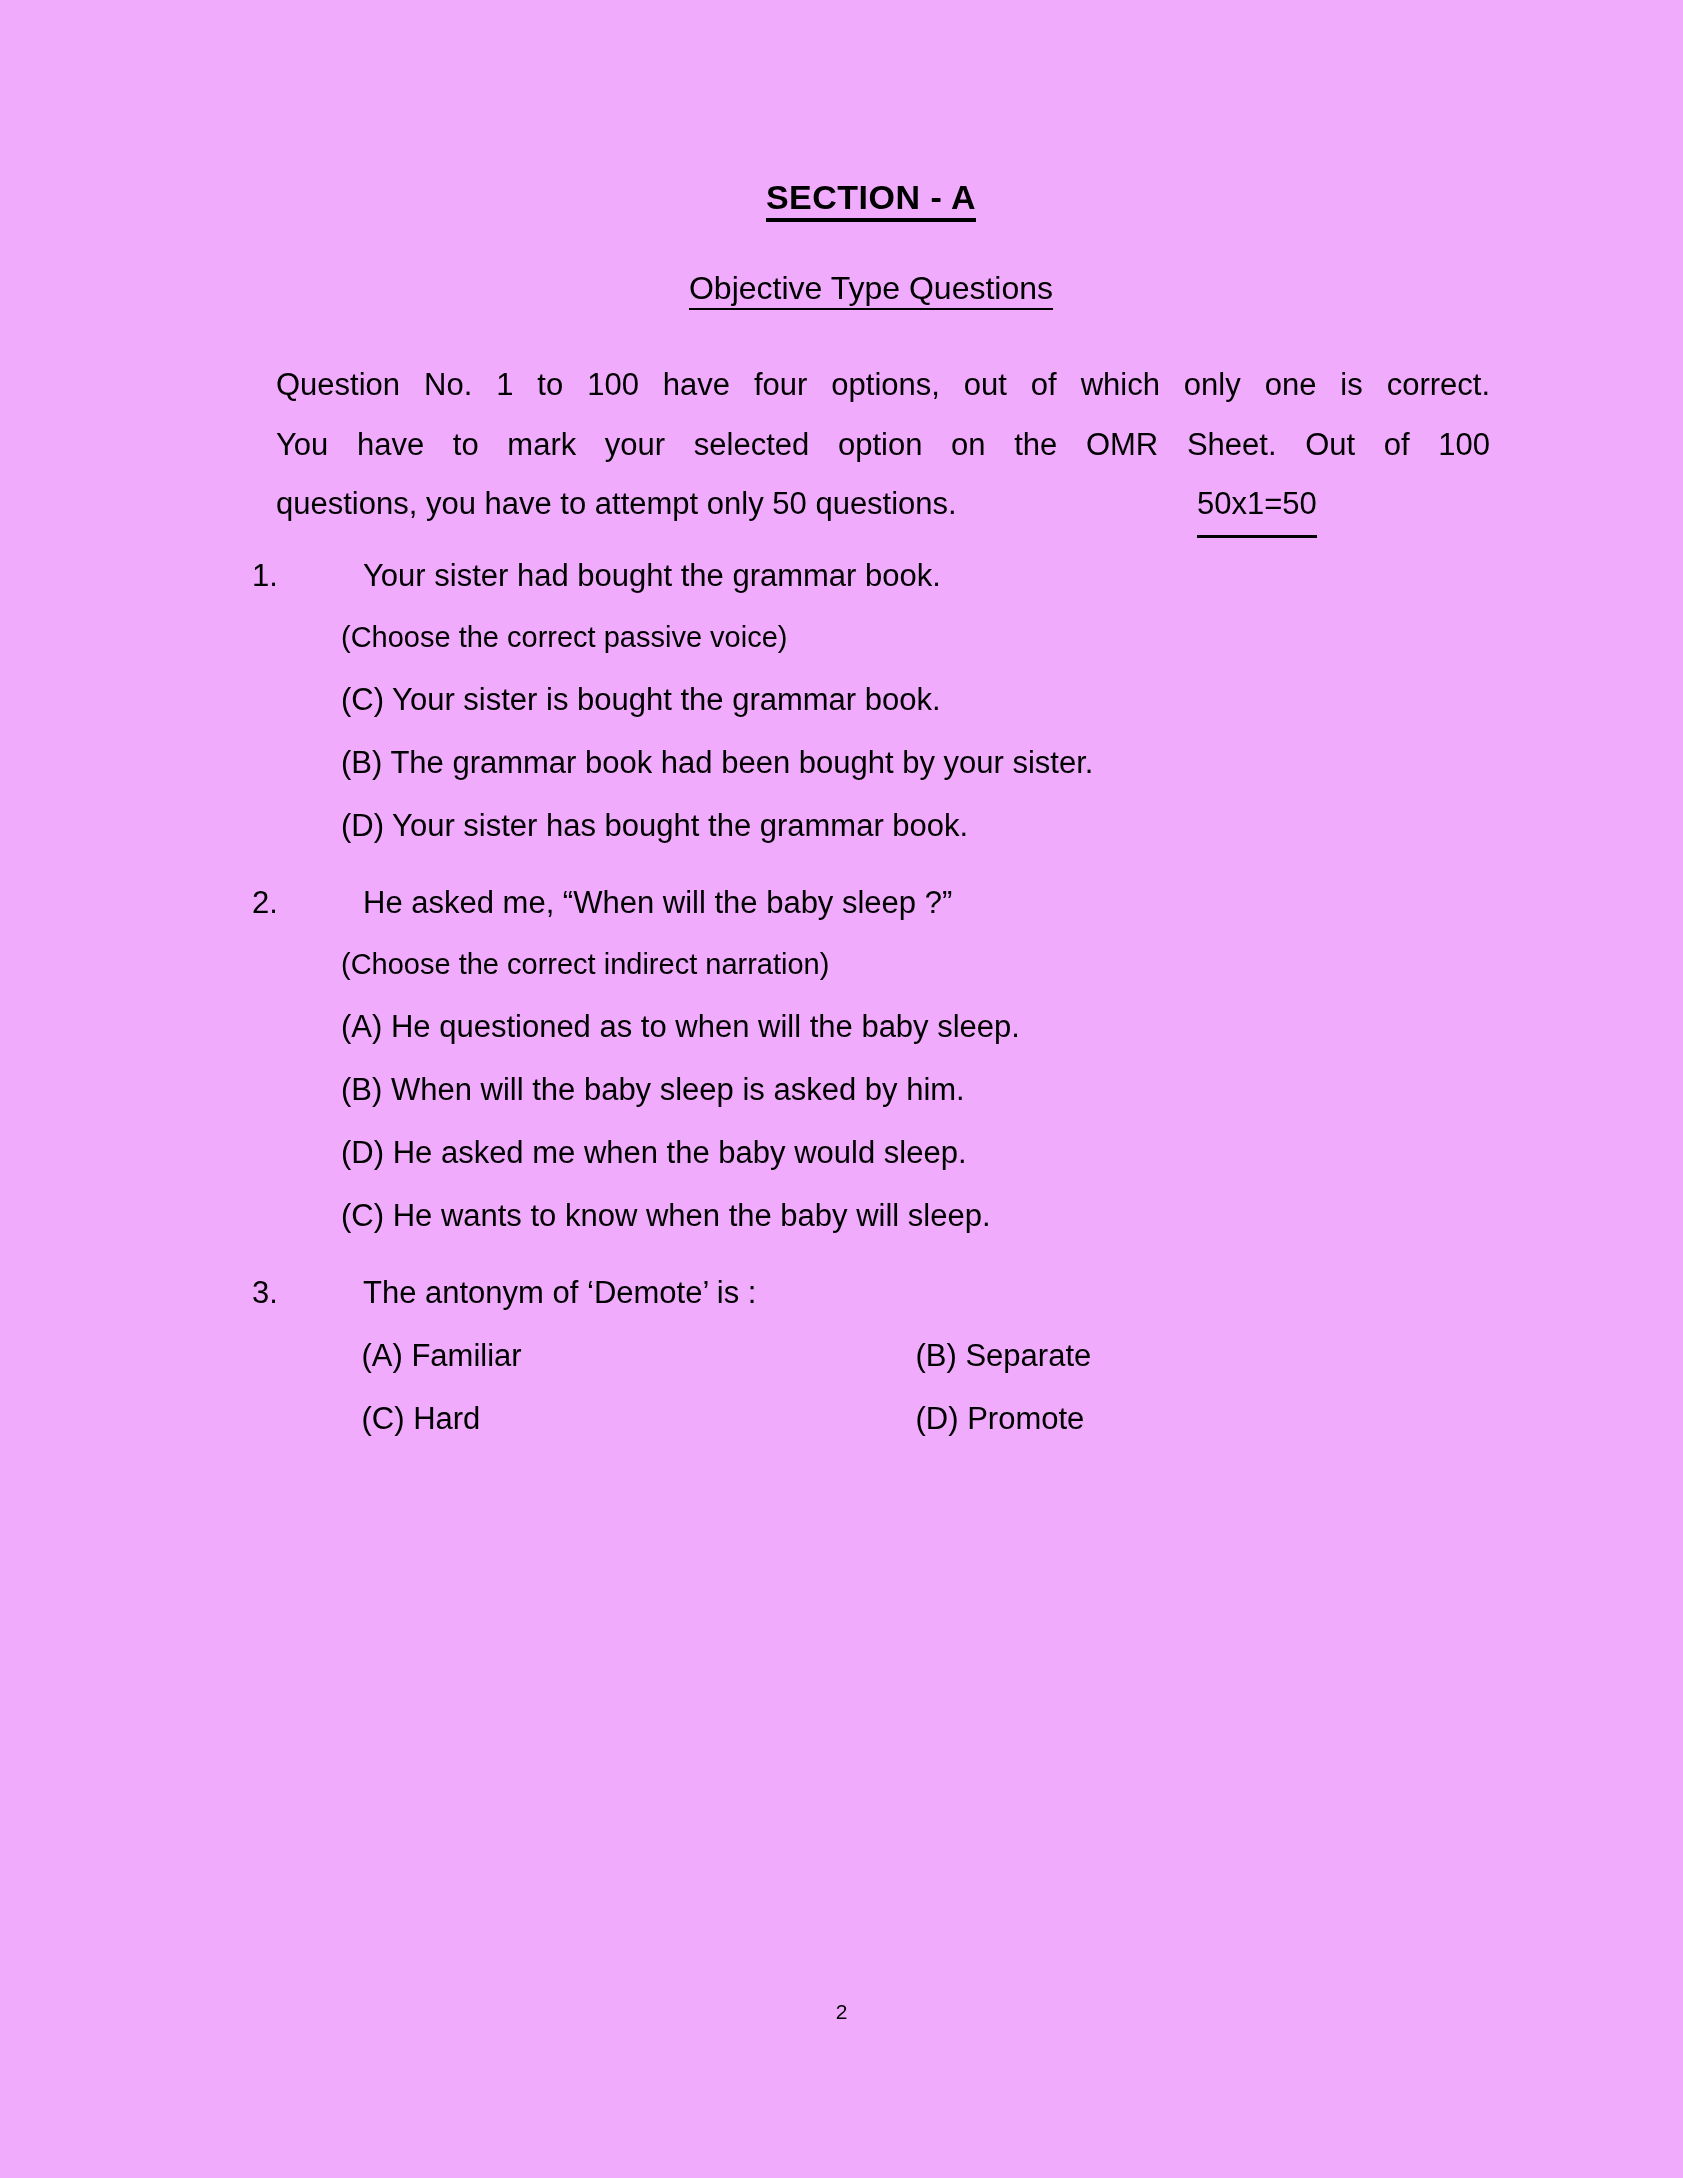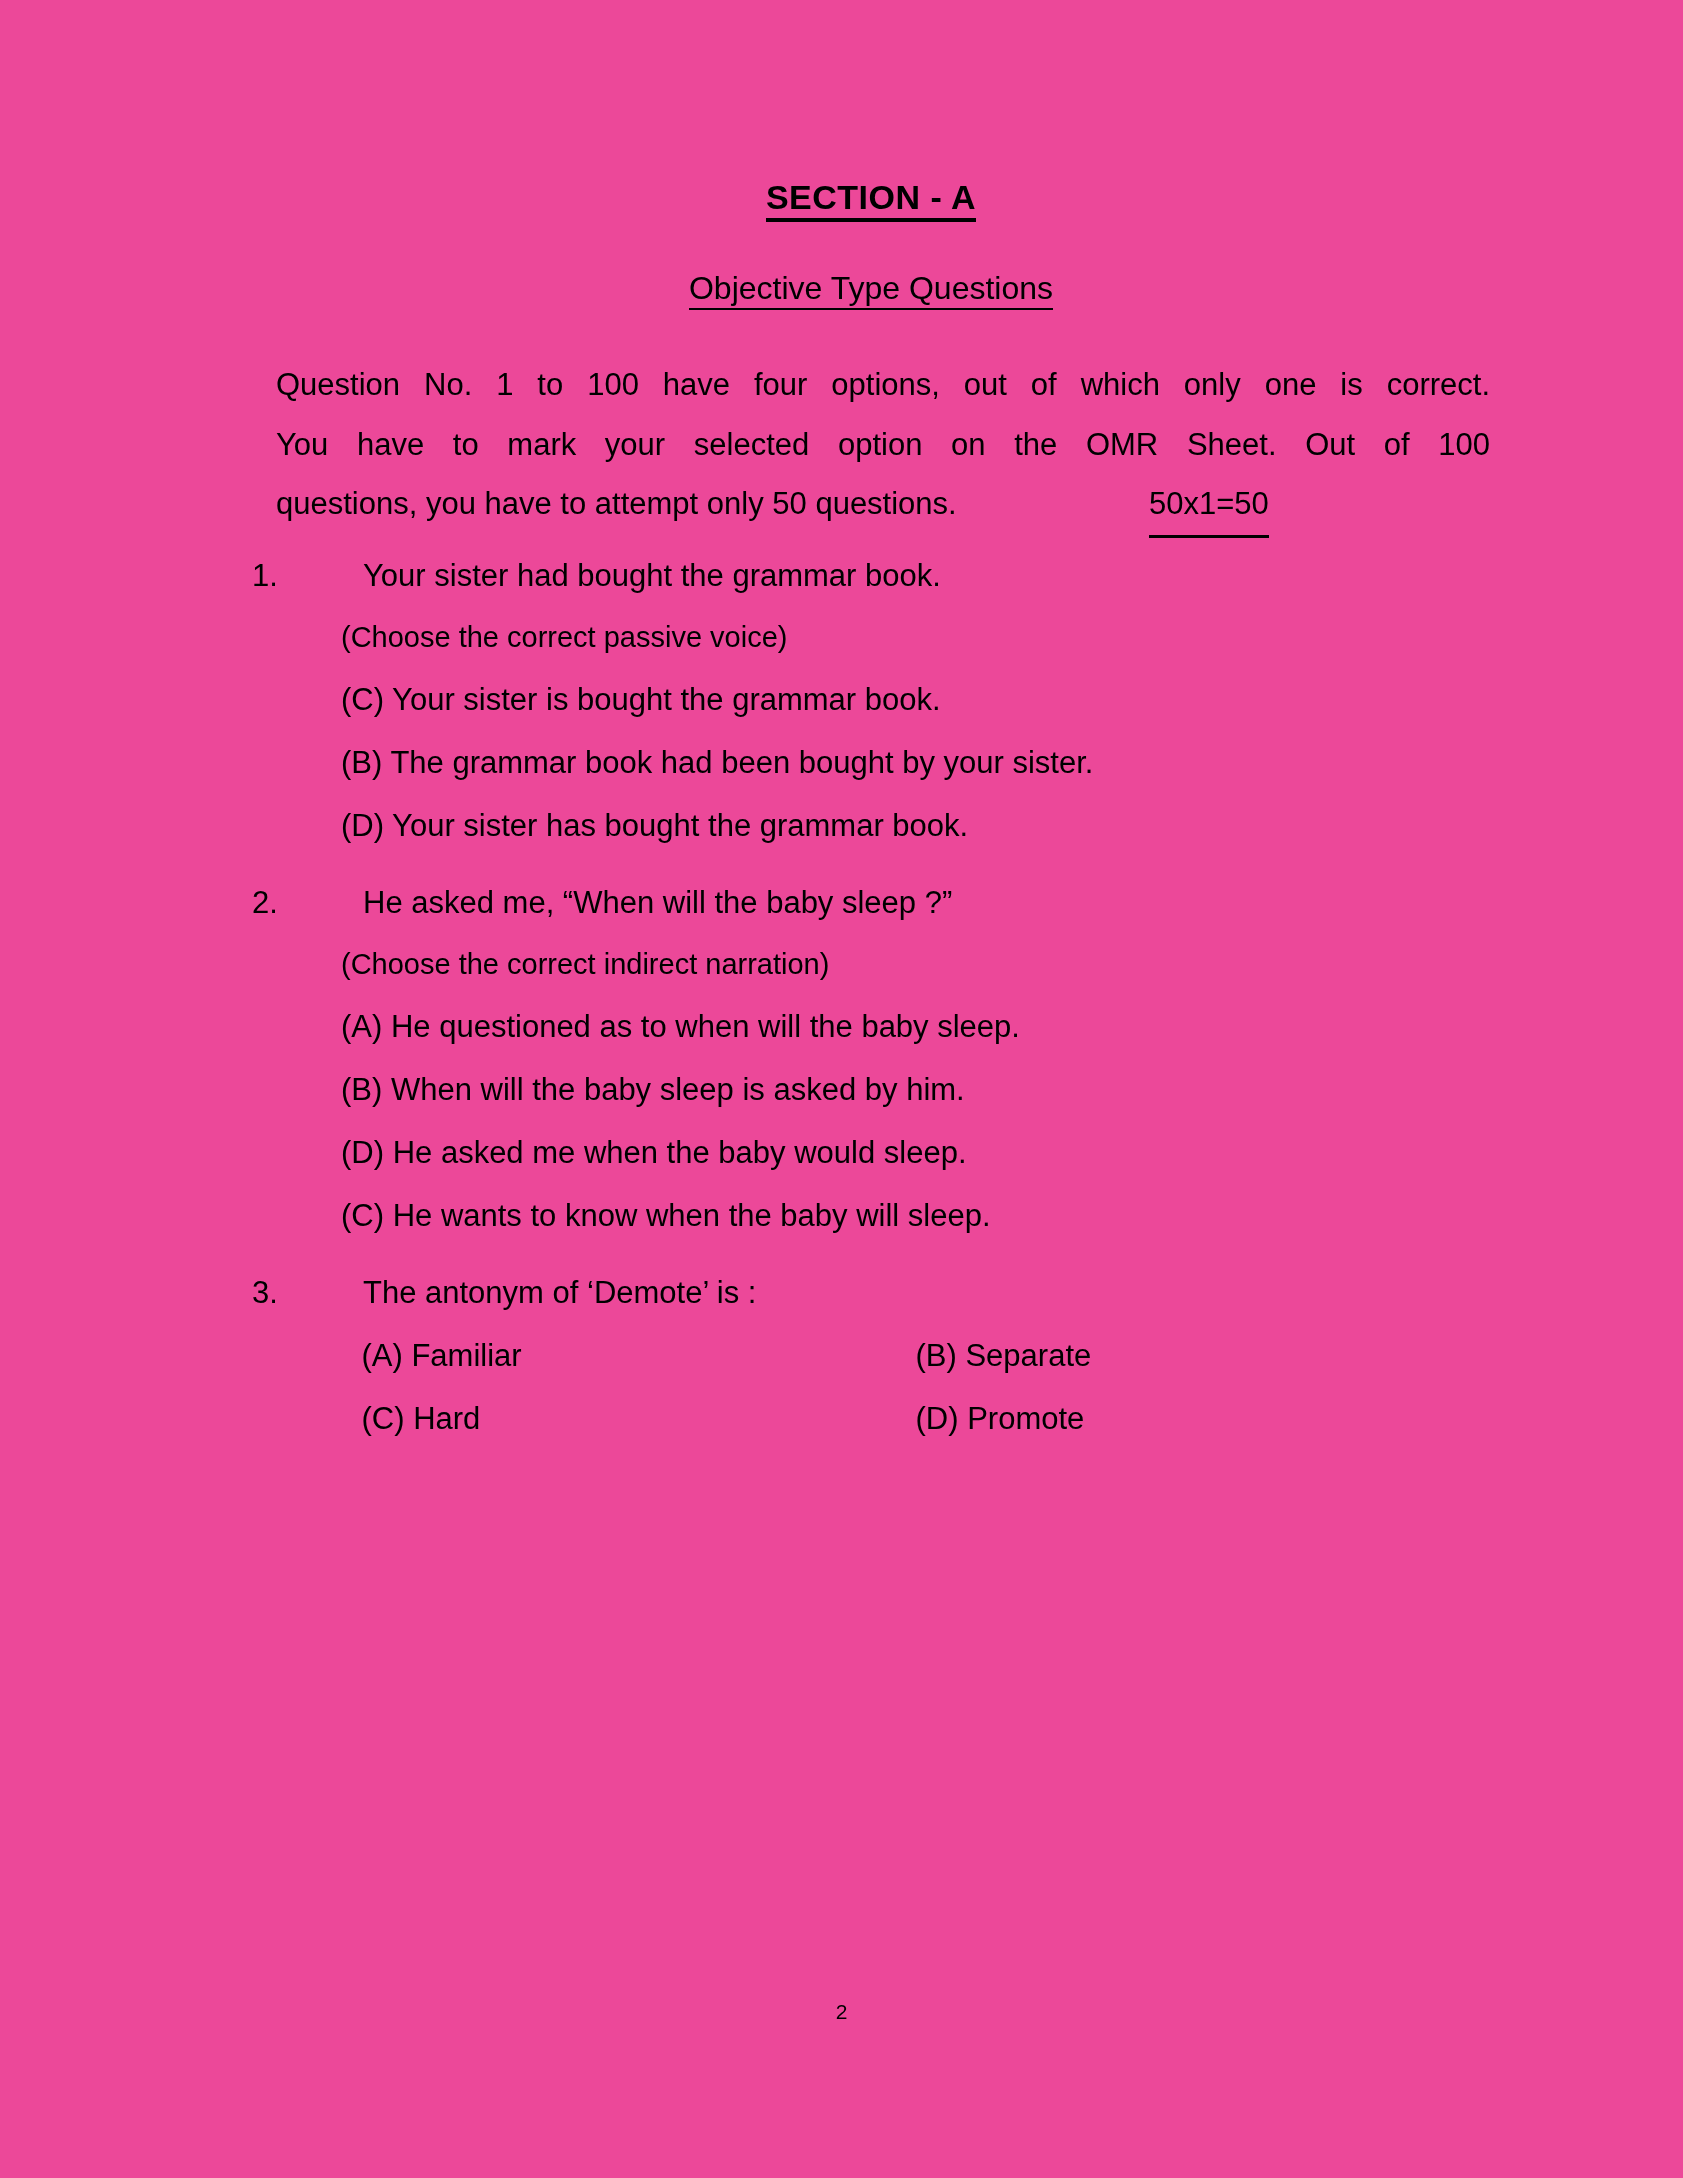--- a/index.html
+++ b/index.html
@@ -9,21 +9,21 @@
     background: #ffffff;
   }
   body {
     font-family: "Liberation Sans", sans-serif;
     color: #000000;
   }
   .page {
     position: relative;
     width: 1683px;
     height: 2178px;
-    background: #ec4899;
+    background: #f0abfc;
     box-sizing: border-box;
     overflow: hidden;
   }
   .content {
     position: absolute;
     left: 252px;
     top: 0;
     width: 1238px;
   }
   
@@ -66,21 +66,21 @@
     text-align: justify;
     text-align-last: justify;
   }
   .marks-row {
     display: block;
     position: relative;
     text-align: left;
   }
   .marks {
     position: absolute;
-    left: 873px;
+    left: 921px;
     top: 0;
     border-bottom: 3px solid #000;
     white-space: nowrap;
     padding-bottom: 1px;
   }
   
   .qblock {
     margin-top: 26px;
     font-size: 31px;
     line-height: 1.0;

